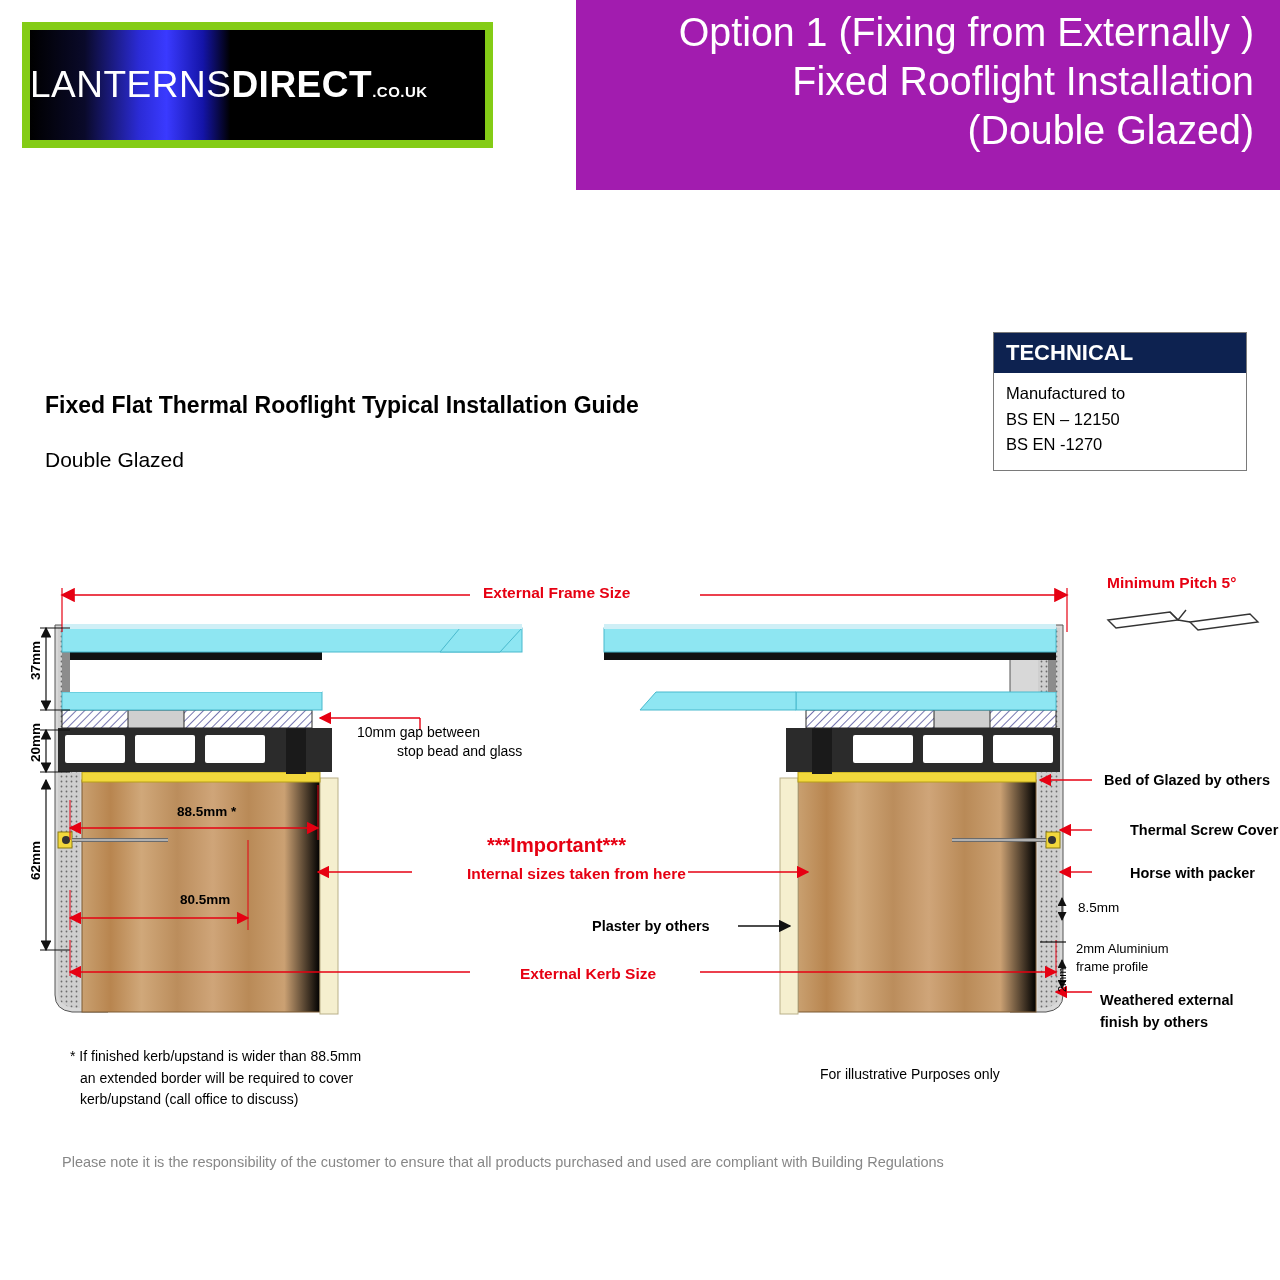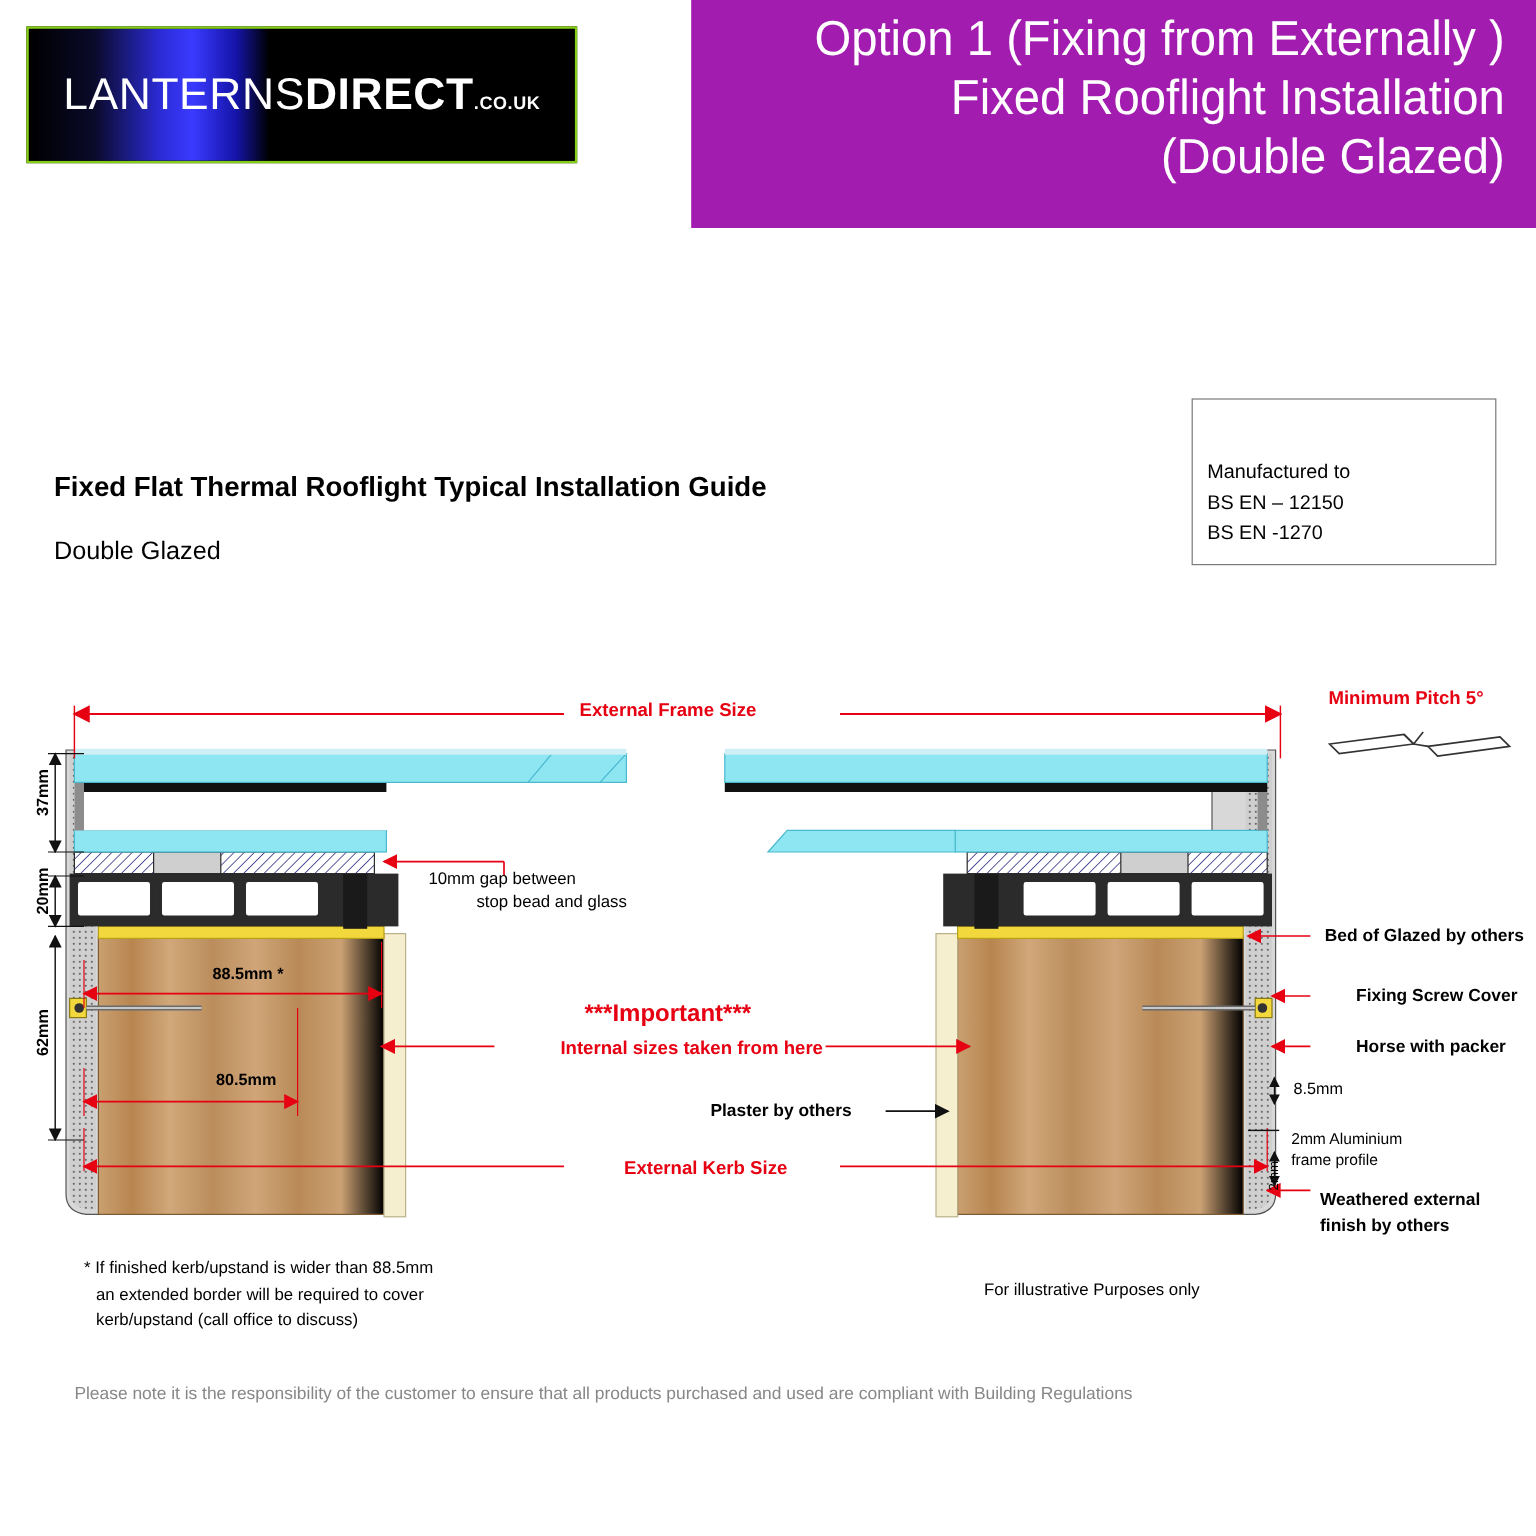--- a/index.html
+++ b/index.html
@@ -9,22 +9,22 @@
     font-family:"Liberation Sans", sans-serif;
     color:#000;
     position:relative;
     overflow:hidden;
   }
   .abs{position:absolute;}
 
   
   #logo-box{
     left:22px;top:22px;width:455px;height:110px;
-    border:2px solid #84cc16;background:#000;
-    display:flex;align-items:center;justify-content:center;
+    border:8px solid #84cc16;background:#000;
+    display:flex;align-items:center;
     overflow:hidden;
   }
   #logo-grad{
     position:absolute;left:0;top:0;width:100%;height:100%;
     background:linear-gradient(90deg,#000 0%,#0a0a2a 12%,#2b2bd6 24%,#3a3aff 30%,#1414a8 38%,#000 44%,#000 100%);
   }
   #logo-text{
     position:relative;z-index:2;color:#fff;font-size:37px;font-weight:bold;letter-spacing:.5px;
     white-space:nowrap;
   }
@@ -82,20 +82,21 @@
 <div class="abs" id="title-band">
   <div>Option 1 (Fixing from Externally )</div>
   <div>Fixed Rooflight Installation</div>
   <div>(Double Glazed)</div>
 </div>
 
 <div class="abs" id="main-heading">Fixed Flat Thermal Rooflight Typical Installation Guide</div>
 <div class="abs" id="sub-heading">Double Glazed</div>
 
 <div class="abs" id="tech-box">
+  <div id="tech-head">TECHNICAL</div>
   <div id="tech-body">
     <div>Manufactured to</div>
     <div>BS EN – 12150</div>
     <div>BS EN -1270</div>
   </div>
 </div>
 
 <svg class="abs" id="svg-diagram" width="1280" height="520" viewBox="0 0 1280 520">
   <defs>
     <linearGradient id="timberGrad" x1="0" y1="0" x2="1" y2="0">
@@ -255,21 +256,21 @@
 
   <div class="abs lbl-blk" style="left:357px;top:184px;font-size:14px;font-weight:normal;">10mm gap between</div>
   <div class="abs lbl-blk" style="left:357px;top:203px;font-size:14px;font-weight:normal;margin-left:40px;">stop bead and glass</div>
 
   <div class="abs" style="left:487px;top:294px;font-size:20px;font-weight:bold;color:#e60012;">***Important***</div>
   <div class="abs lbl-red" style="left:467px;top:325px;">Internal sizes taken from here</div>
   <div class="abs lbl-blk" style="left:592px;top:378px;">Plaster by others</div>
   <div class="abs lbl-red" style="left:520px;top:425px;">External Kerb Size</div>
 
   <div class="abs lbl-blk" style="left:1104px;top:232px;">Bed of Glazed by others</div>
-  <div class="abs lbl-blk" style="left:1130px;top:282px;">Fixing Screw Cover</div>
+  <div class="abs lbl-blk" style="left:1130px;top:282px;">Thermal Screw Cover</div>
   <div class="abs lbl-blk" style="left:1130px;top:325px;">Horse with packer</div>
   <div class="abs lbl-sm" style="left:1076px;top:401px;">2mm Aluminium</div>
   <div class="abs lbl-sm" style="left:1076px;top:419px;">frame profile</div>
   <div class="abs lbl-blk" style="left:1100px;top:452px;">Weathered external</div>
   <div class="abs lbl-blk" style="left:1100px;top:474px;">finish by others</div>
 </div>
 
 <div class="abs" id="kerb-note">
   <div>* If finished kerb/upstand is wider than 88.5mm</div>
   <div style="padding-left:10px">an extended border will be required to cover</div>

